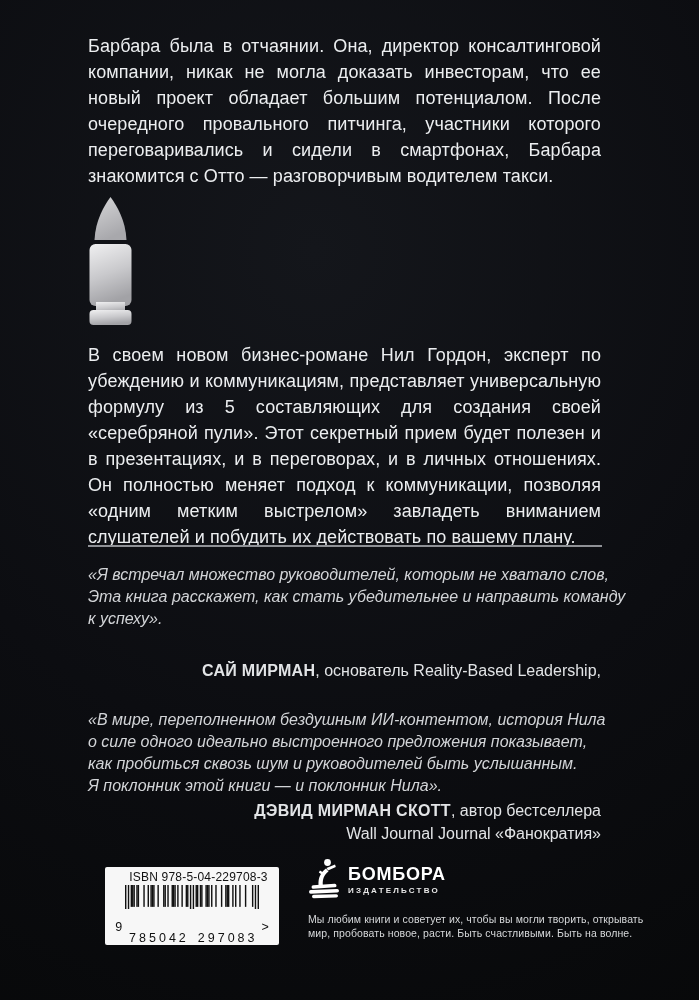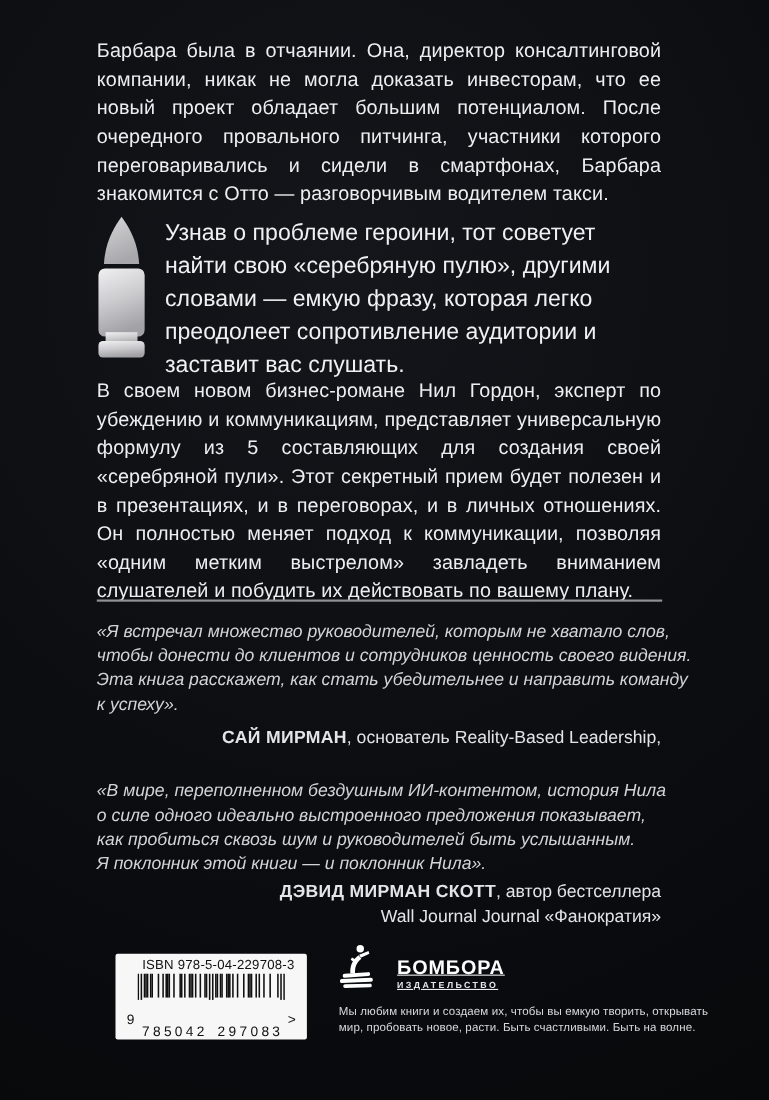--- a/index.html
+++ b/index.html
@@ -44,21 +44,21 @@
   .ean-digits{
     display:flex;align-items:center;
     font-size:12.5px;line-height:13px;margin-top:1px;
     font-family:"Liberation Sans",sans-serif;
   }
   .ean-digits .d1{margin-right:7px;}
   .ean-digits .grp{letter-spacing:3px;margin-top:22px;}
   .ean-digits .grp2{margin-left:9px;}
   .ean-digits .arrow{margin-left:4px;letter-spacing:0;}
   .publisher{left:308px;top:858px;width:345px;}
-  .logo-row{display:flex;align-items:center;gap:21px;text-decoration:underline;}
+  .logo-row{display:flex;align-items:flex-start;gap:8px;}
   .logo-text-col{margin-top:7px;}
   .logo-name{font-size:18px;font-weight:700;letter-spacing:0.8px;color:#fff;line-height:18px;}
   .logo-sub{font-size:8px;letter-spacing:2.2px;color:#e8e8e8;margin-top:3px;font-weight:700;}
   .publisher-desc{margin-top:9px;font-size:10.5px;line-height:13.5px;color:#d6d8da;letter-spacing:0.1px;}
   .publisher-desc div{white-space:nowrap;}
 </style>
 </head>
 <body>
 
 <div class="cover">
@@ -78,30 +78,28 @@
               <stop offset="0.55" stop-color="#c9c9cc"></stop>
               <stop offset="1" stop-color="#a2a2a6"></stop>
           </linearGradient>
         </defs>
         <path d="M22.5 1 C 16 10, 7.5 24, 6.5 44 L 38.5 44 C 37.5 24, 29 10, 22.5 1 Z" fill="url(#gTip)"></path>
         <rect x="1.5" y="48" width="42" height="62" rx="6" fill="url(#gBody)"></rect>
         <rect x="8" y="106" width="29" height="12" fill="url(#gBody)"></rect>
         <rect x="1.5" y="114" width="42" height="15" rx="4" fill="url(#gBody)"></rect>
       </svg>
     </span>
-    <div class="bullet-quote-text">Узнав о проблеме героини, тот советует найти свою «серебряную пулю», другими словами — емкую фразу, которая легко преодолеет сопротивление аудитории и заставит вас слушать.</div>
   </div>
 
   <div class="abs para" style="left:88px;top:342px;">В своем новом бизнес-романе Нил Гордон, эксперт по убеждению и коммуникациям, представляет универсальную формулу из 5 составляющих для создания своей «серебряной пули». Этот секретный прием будет полезен и в презентациях, и в переговорах, и в личных отношениях. Он полностью меняет подход к коммуникации, позволяя «одним метким выстрелом» завладеть вниманием слушателей и побудить их действовать по вашему плану.</div>
 
   <div class="abs divider"></div>
 
   <div class="abs testimonial-quote" style="left:88px;top:564px;">
     <div>«Я встречал множество руководителей, которым не хватало слов,</div>
-    <div>чтобы донести до клиентов и сотрудников ценность своего видения.</div>
     <div>Эта книга расскажет, как стать убедительнее и направить команду</div>
     <div>к успеху».</div>
   </div>
   <div class="abs attribution" style="left:88px;top:659px;">
     <div><span class="name">САЙ МИРМАН</span><span>, основатель Reality-Based Leadership,</span></div>
   </div>
 
   <div class="abs testimonial-quote" style="left:88px;top:709px;">
     <div>«В мире, переполненном бездушным ИИ-контентом, история Нила</div>
     <div>о силе одного идеально выстроенного предложения показывает,</div>
@@ -182,18 +180,18 @@
           <rect x="1" y="31.5" width="30" height="3.6" rx="1.8" transform="rotate(-2.5 16 33)"></rect>
           <rect x="4" y="36.5" width="26" height="3.4" rx="1.7" transform="rotate(-1.5 17 38)"></rect>
         </svg>
       </span>
       <div class="logo-text-col">
         <div class="logo-name">БОМБОРА</div>
         <div class="logo-sub">ИЗДАТЕЛЬСТВО</div>
       </div>
     </div>
     <div class="publisher-desc">
-      <div>Мы любим книги и создаем их, чтобы вы емкую творить, открывать</div>
+      <div>Мы любим книги и советует их, чтобы вы могли творить, открывать</div>
       <div>мир, пробовать новое, расти. Быть счастливыми. Быть на волне.</div>
     </div>
   </div>
 
 </div>
 
 </body></html>

